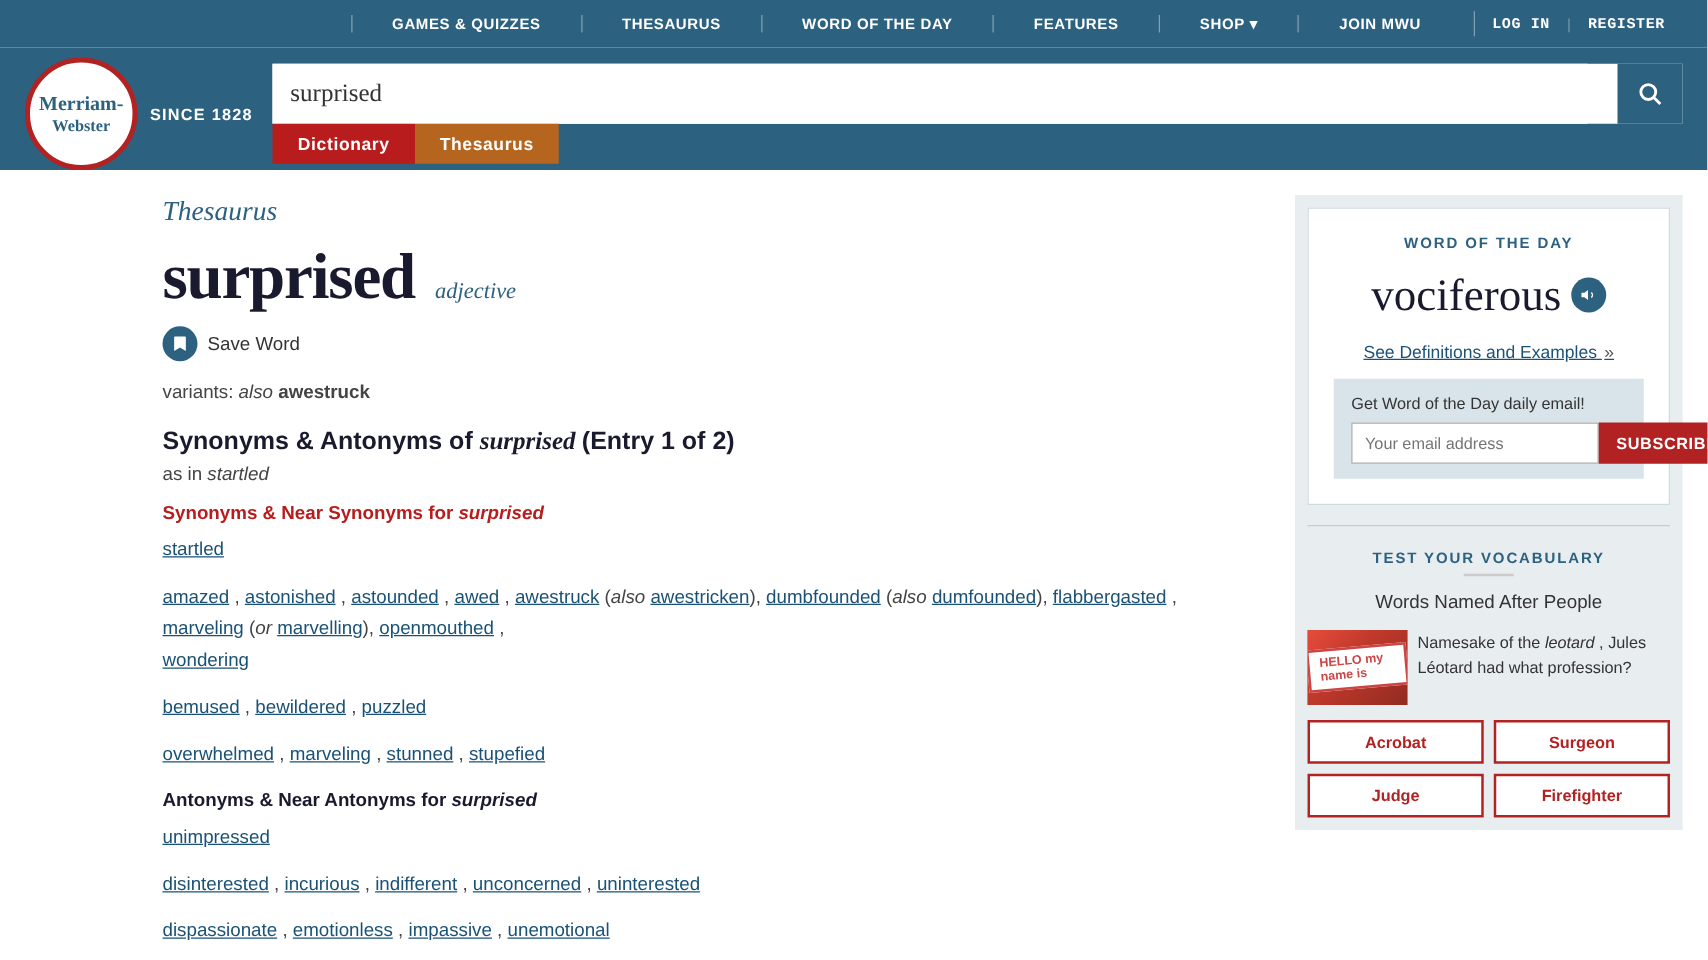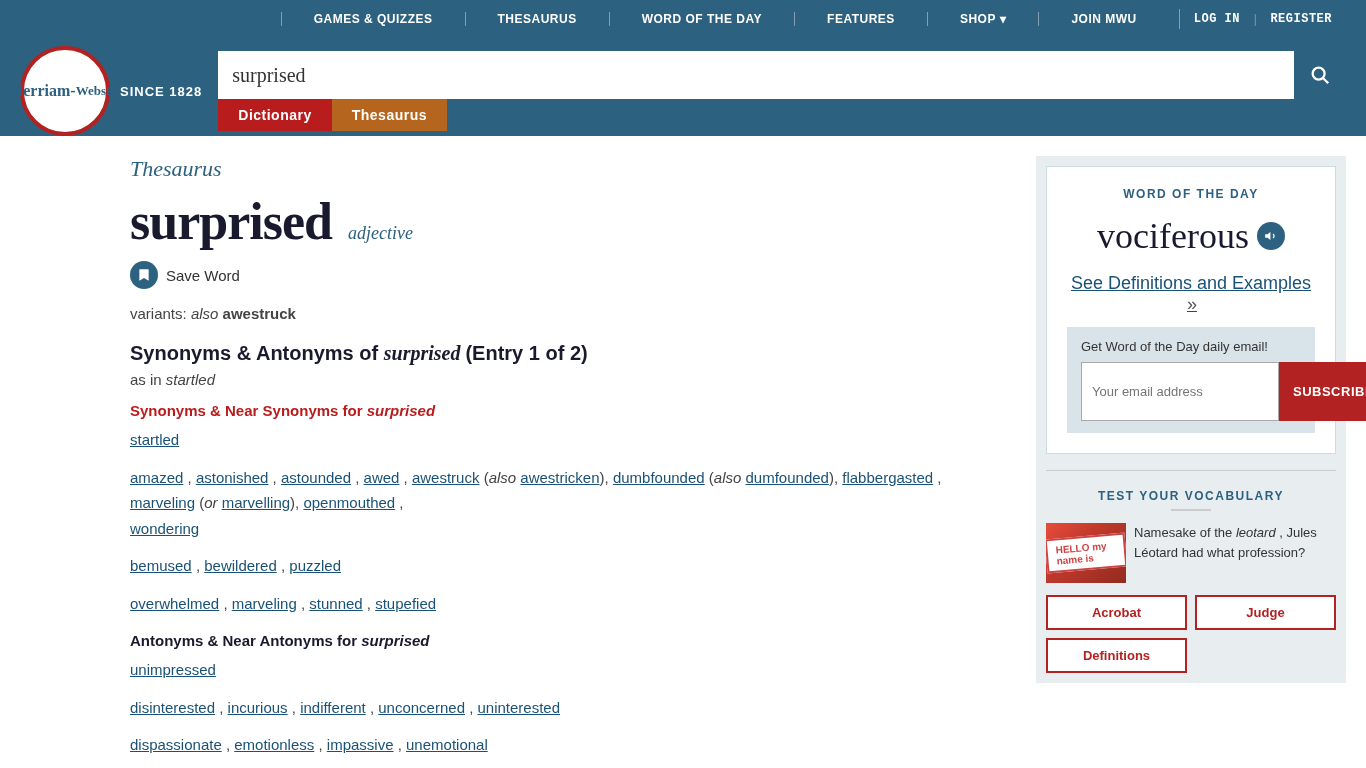--- a/index.html
+++ b/index.html
@@ -57,21 +57,21 @@
       gap: 10px;
       flex-shrink: 0;
     }
     .logo-circle {
       width: 90px;
       height: 90px;
       border-radius: 50%;
       background: #fff;
       border: 4px solid #b22222;
       display: flex;
-      flex-direction: row;
+      flex-direction: column;
       align-items: center;
       justify-content: center;
       color: #2d6180;
       font-family: Georgia, serif;
       font-size: 13px;
       font-weight: bold;
       line-height: 1.2;
       text-align: center;
     }
     .logo-circle .mw-text {
@@ -332,21 +332,21 @@
       cursor: pointer;
       flex-shrink: 0;
     }
     .audio-btn svg {
       width: 14px;
       height: 14px;
       fill: #fff;
     }
     .wotd-link {
       font-family: Arial, sans-serif;
-      font-size: 18px;
+      font-size: 14px;
       color: #1a5276;
       text-decoration: underline;
       cursor: pointer;
       text-align: center;
     }
     .wotd-arrow {
       color: #555;
       margin-left: 2px;
     }
     .email-signup {
@@ -361,21 +361,21 @@
       color: #333;
       margin-bottom: 8px;
     }
     .email-row {
       display: flex;
       gap: 0;
     }
     .email-input {
       flex: 1;
       border: 1px solid #aaa;
-      padding: 21px 10px;
+      padding: 8px 10px;
       font-family: Arial, sans-serif;
       font-size: 13px;
       color: #999;
       outline: none;
     }
     .subscribe-btn {
       background: #b22222;
       color: #fff;
       border: none;
       padding: 8px 14px;
@@ -656,34 +656,36 @@
             <button class="subscribe-btn">SUBSCRIBE</button>
           </div>
         </div>
       </div>
 
       <div class="divider-line"></div>
 
       <div class="vocab-section">
         <div class="vocab-title">TEST YOUR VOCABULARY</div>
         <div class="vocab-divider"></div>
+        <div class="vocab-subtitle">Words Named After People</div>
         <div class="vocab-quiz-row">
           <div class="vocab-img">
             <div class="vocab-img-inner">
               <div class="hello-badge">HELLO my name is</div>
             </div>
           </div>
           <div class="vocab-question">
             <span>Namesake of the</span>
             <em><span>leotard</span></em>
             <span>, Jules Léotard had what profession?</span>
           </div>
         </div>
         <div class="quiz-answers">
           <button class="quiz-btn">Acrobat</button>
+          <button class="quiz-btn">Surgeon</button>
           <button class="quiz-btn">Judge</button>
-          <button class="quiz-btn">Definitions</button>
+          <button class="quiz-btn">Firefighter</button>
         </div>
       </div>
     </div>
   </div>
 
 </div>
 
 </body></html>

